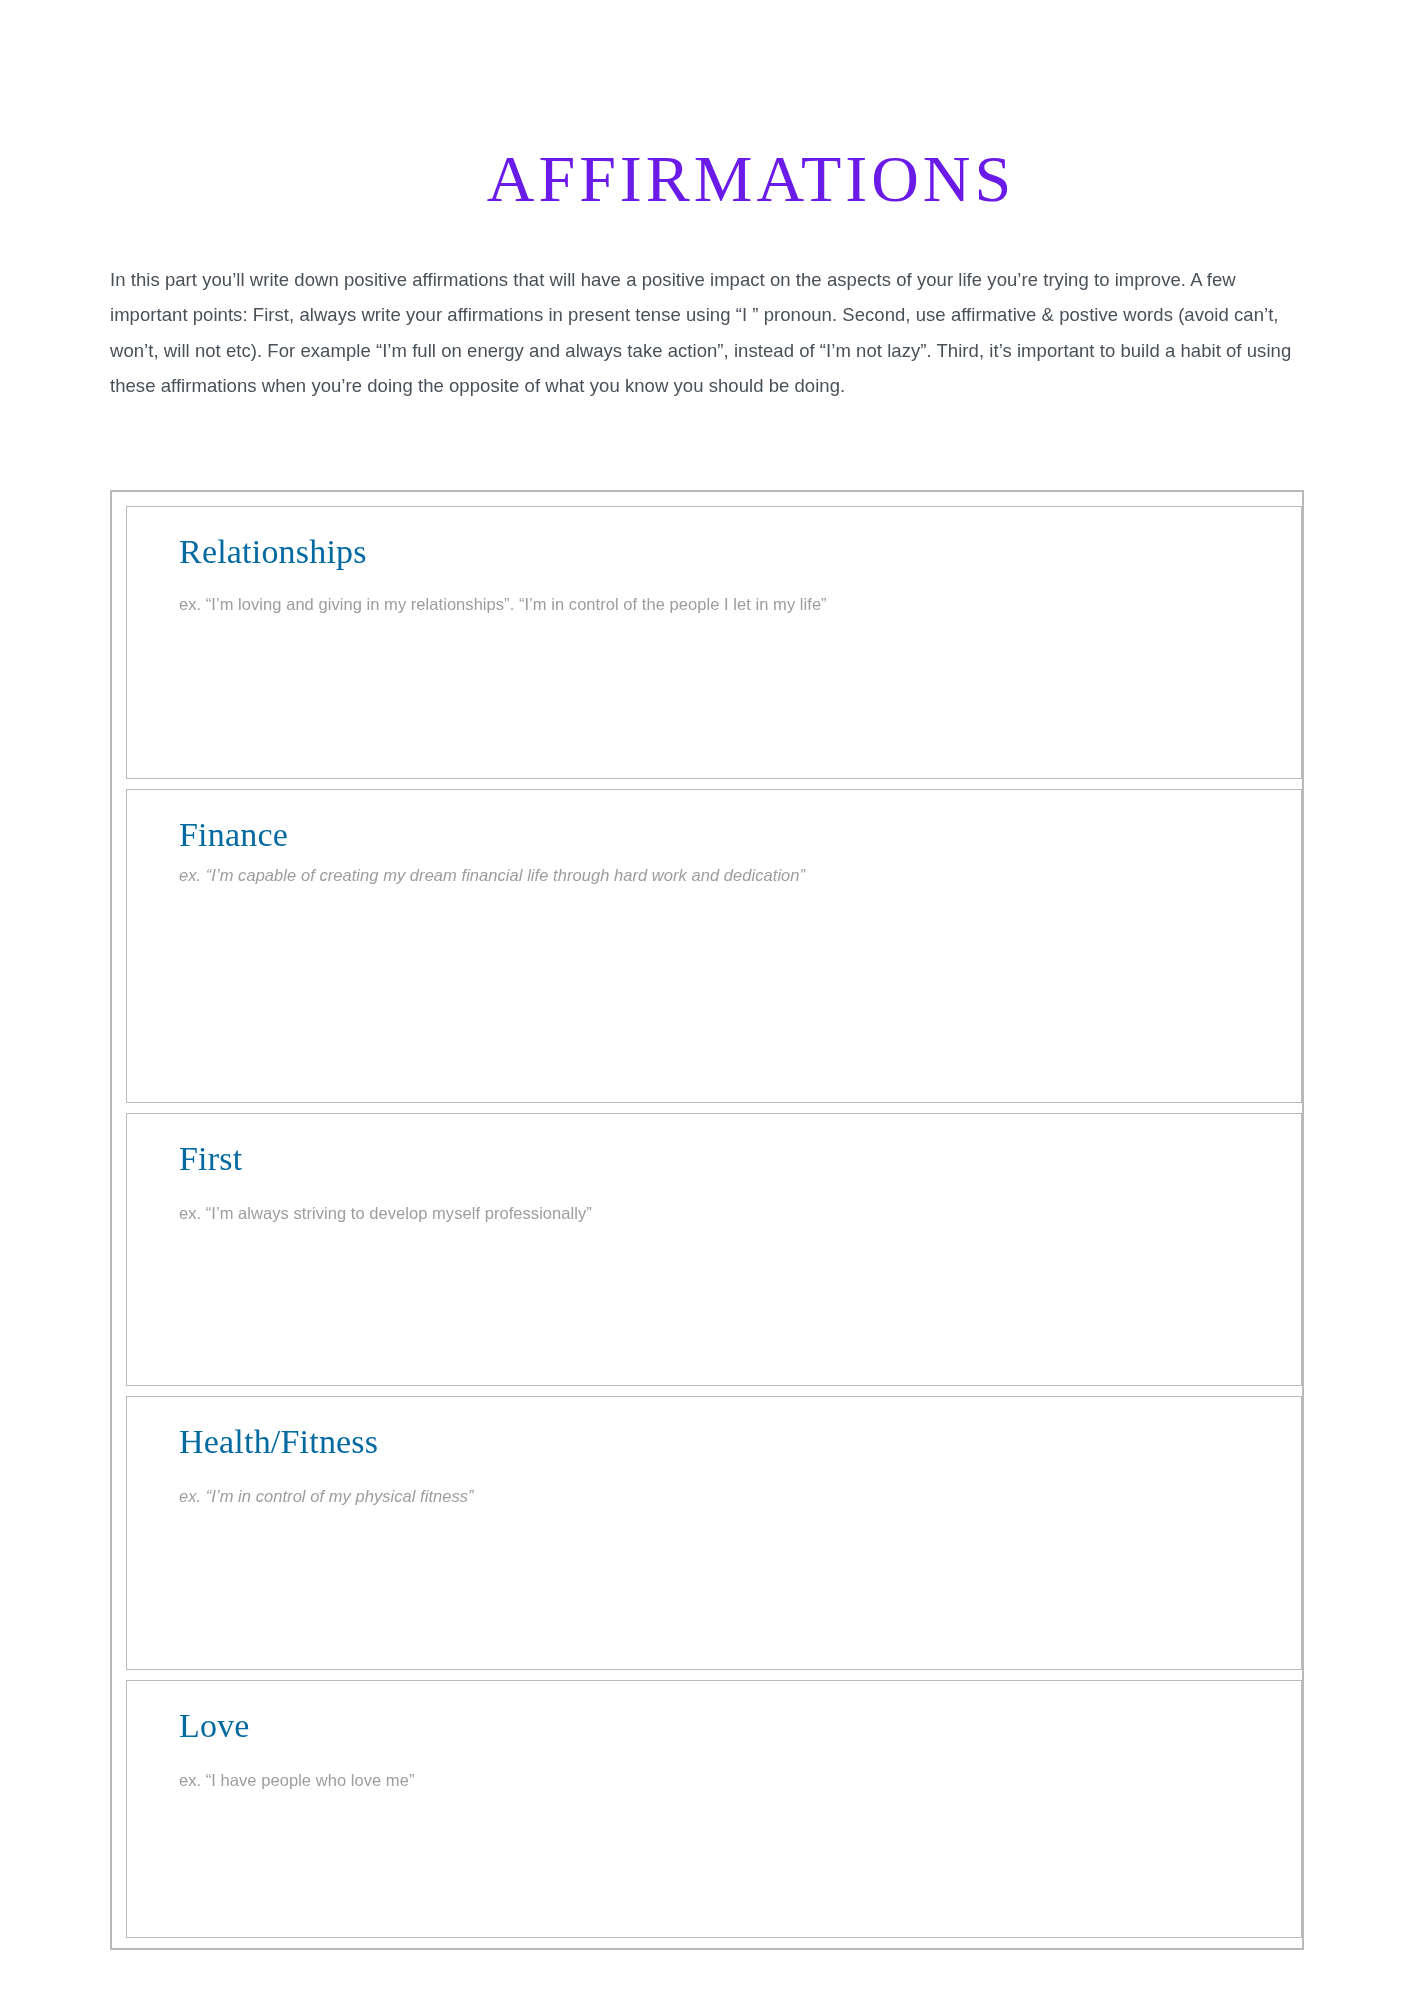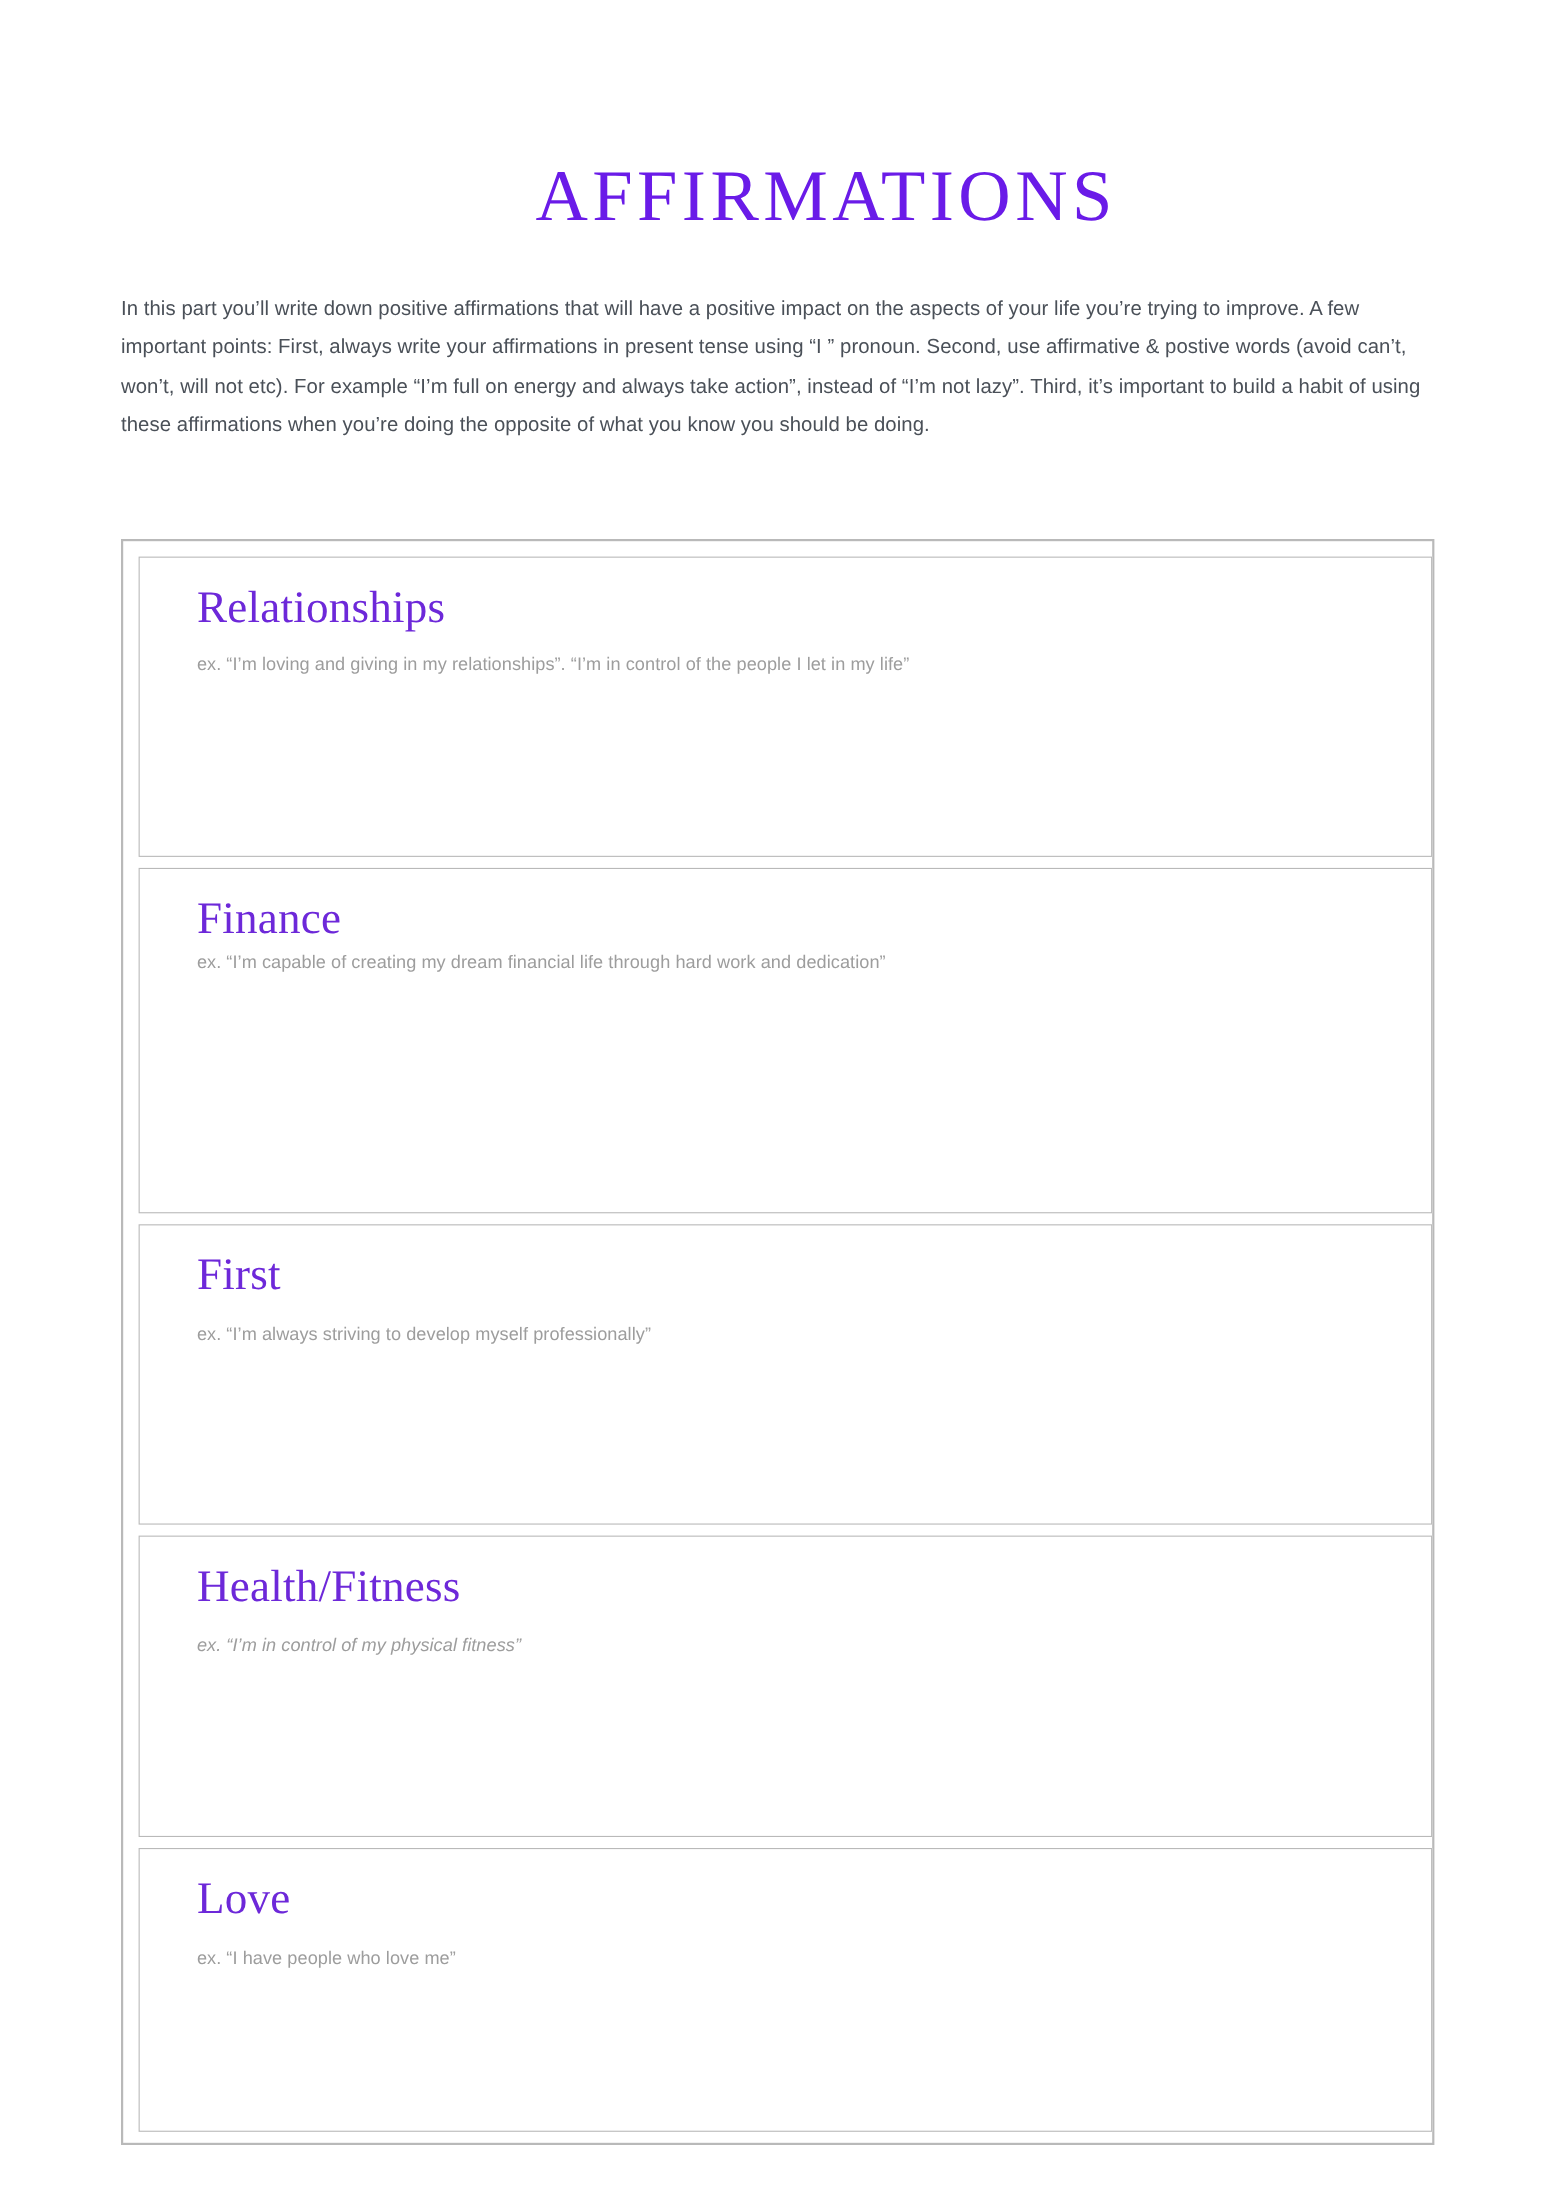--- a/index.html
+++ b/index.html
@@ -70,43 +70,43 @@
     border: 1px solid #b9b9b9;
     margin: 10px 0 0 14px;
     background: #ffffff;
     padding: 24px 0 0 52px;
   }
   .section:first-child { margin-top: 14px; }
   .section:last-child  { margin-bottom: 10px; }
 
   .sec-h {
     font-family: "Liberation Serif", "DejaVu Serif", serif;
-    font-size: 41px;
+    font-size: 34px;
     line-height: 41px;
     font-weight: 400;
-    color: #6d28d9;
+    color: #0369a1;
     letter-spacing: 0.2px;
     margin: 0;
   }
 
   .sec-ex {
     font-family: "Liberation Sans", sans-serif;
     font-size: 16.5px;
     line-height: 24px;
     font-weight: 400;
     color: #9d9d9d;
     letter-spacing: 0.05px;
     margin: 0;
   }
 
   
   .sec-relationships .sec-ex { margin-top: 20px; }
   .sec-relationships          { height: 273px; }
 
-  .sec-finance .sec-ex        { margin-top: 8px; }
+  .sec-finance .sec-ex        { margin-top: 8px; font-style: italic; }
   .sec-finance                { height: 314px; }
 
   .sec-career .sec-ex         { margin-top: 22px; }
   .sec-career                 { height: 273px; }
 
   .sec-health .sec-ex         { margin-top: 22px; font-style: italic; }
   .sec-health                 { height: 274px; }
 
   .sec-love .sec-ex           { margin-top: 22px; }
   .sec-love                   { height: 258px; }

